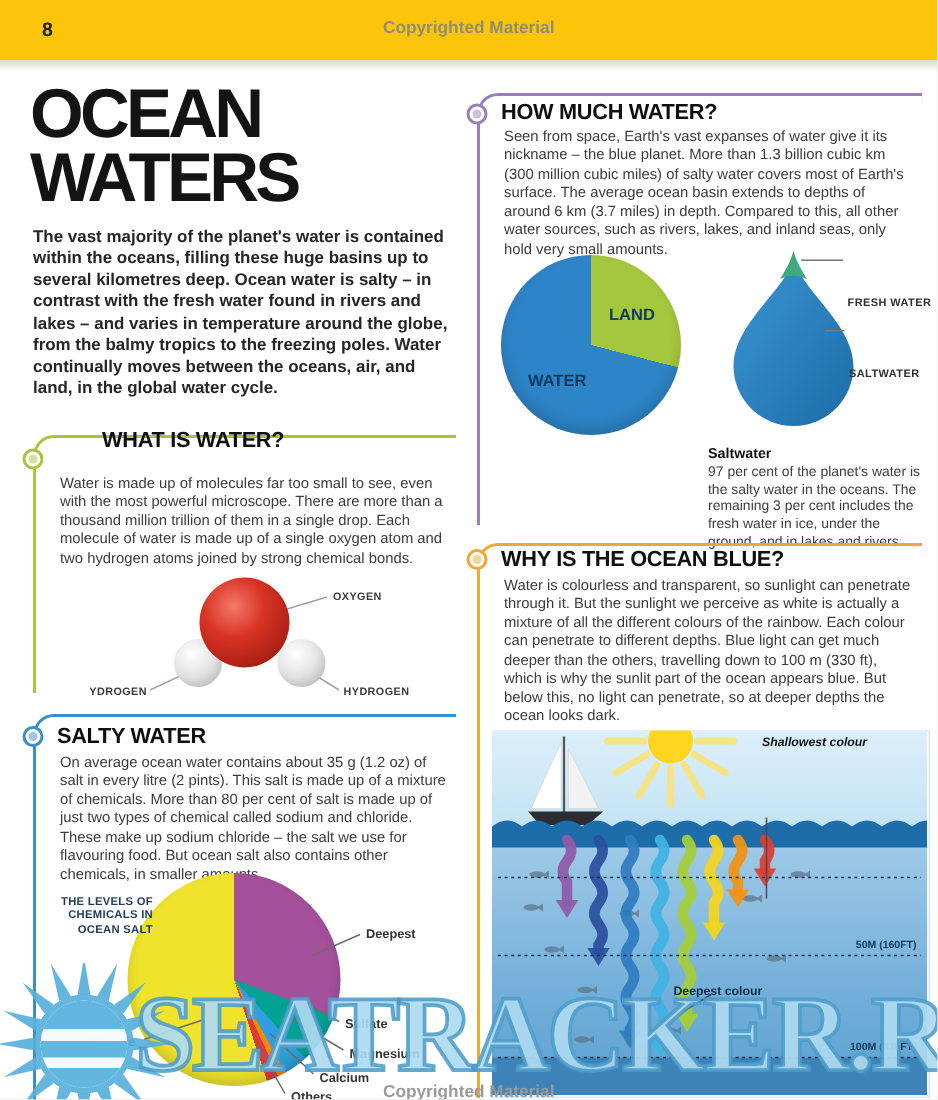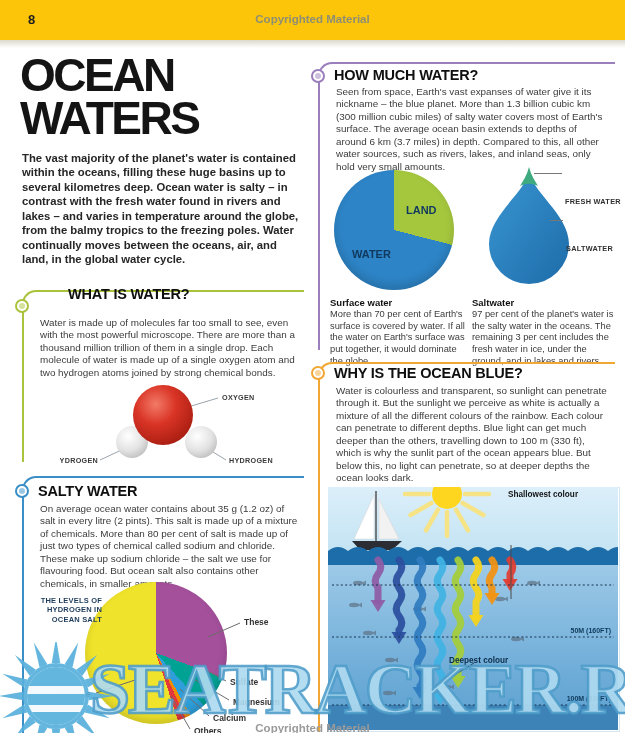--- a/index.html
+++ b/index.html
@@ -120,30 +120,30 @@
   </svg>
 
   <div class="secbox c-blue" style="left:22px;top:476px;width:280px;height:257px;"></div>
   <div class="ring c-blue" style="left:15px;top:484px;">
       <i></i>
     </div>
   <div class="sec-title" style="left:38px;top:483px;">SALTY WATER</div>
   <div class="sec-body" style="left:40px;top:503px;width:262px;">On average ocean water contains about 35 g (1.2 oz) of salt in every litre (2 pints). This salt is made up of a mixture of chemicals. More than 80 per cent of salt is made up of just two types of chemical called sodium and chloride. These make up sodium chloride – the salt we use for flavouring food. But ocean salt also contains other chemicals, in smaller amounts.</div>
 
   <div class="pie" style="left: 85px; top: 582px; width: 142px; height: 142px; background: conic-gradient(rgb(164, 80, 155) 0deg, rgb(164, 80, 155) 110.16deg, rgb(0, 162, 148) 110.16deg, rgb(0, 162, 148) 137.88deg, rgb(46, 159, 218) 137.88deg, rgb(46, 159, 218) 151.2deg, rgb(240, 140, 0) 151.2deg, rgb(240, 140, 0) 155.52deg, rgb(226, 56, 60) 155.52deg, rgb(226, 56, 60) 162deg, rgb(239, 227, 43) 162deg, rgb(239, 227, 43) 360deg);"></div>
-  <div class="pie-caption" style="left:36px;top:596px;width:66px;">THE LEVELS OF HYDROGEN IN OCEAN SALT</div>
+  <div class="pie-caption" style="left:36px;top:596px;width:66px;">THE LEVELS OF CHEMICALS IN OCEAN SALT</div>
   <svg style="position:absolute;left:40px;top:580px;" width="250" height="153" viewBox="0 0 250 153">
     <line x1="168" y1="57" x2="200" y2="43" stroke="#6c6c6c" stroke-width="1"></line>
     <line x1="162" y1="88" x2="186" y2="101" stroke="#6c6c6c" stroke-width="1"></line>
     <line x1="152" y1="98" x2="189" y2="120" stroke="#6c6c6c" stroke-width="1"></line>
     <line x1="140" y1="109" x2="169" y2="136" stroke="#6c6c6c" stroke-width="1"></line>
     <line x1="131" y1="116" x2="150" y2="149" stroke="#6c6c6c" stroke-width="1"></line>
     <line x1="95" y1="100" x2="56" y2="113" stroke="#6c6c6c" stroke-width="1"></line>
   </svg>
-  <div class="callout" style="left:244px;top:617px;">These</div>
+  <div class="callout" style="left:244px;top:617px;">Deepest</div>
   <div class="callout" style="left:230px;top:677px;">Sulfate</div>
   <div class="callout" style="left:233px;top:697px;">Magnesium</div>
   <div class="callout" style="left:213px;top:713px;">Calcium</div>
   <div class="callout" style="left:194px;top:726px;">Others</div>
   <div class="callout" style="left:56px;top:689px;">Chloride</div>
 
   <div class="secbox c-purple" style="left:318px;top:62px;width:295px;height:286px;"></div>
   <div class="ring c-purple" style="left:311px;top:69px;">
       <i></i>
     </div>
@@ -162,24 +162,20 @@
       </linearGradient>
     </defs>
     <path d="M48 3 C48 24 8 48 8 78 A40 40 0 0 0 88 78 C88 48 48 24 48 3 Z" fill="url(#dropG)"></path>
     <path d="M48 1 C50 9 54 15 57 20 C51 17 45 17 39 20 C42 15 46 9 48 1 Z" fill="#3fa97f"></path>
   </svg>
   <div class="lead" style="left:534px;top:173px;width:28px;"></div>
   <div class="drop-label" style="left:565px;top:169px;">FRESH WATER</div>
   <div class="lead" style="left:550px;top:220px;width:13px;"></div>
   <div class="drop-label" style="left:566px;top:216px;">SALTWATER</div>
 
-  <div class="cap-block" style="left:330px;top:297px;width:136px;">
-    <b>Surface water</b>
-    <span>More than 70 per cent of Earth's surface is covered by water. If all the water on Earth's surface was put together, it would dominate the globe.</span>
-  </div>
   <div class="cap-block" style="left:472px;top:297px;width:143px;">
     <b>Saltwater</b>
     <span>97 per cent of the planet's water is the salty water in the oceans. The remaining 3 per cent includes the fresh water in ice, under the ground, and in lakes and rivers.</span>
   </div>
 
   <div class="secbox c-orange" style="left:318px;top:362px;width:295px;height:368px;"></div>
   <div class="ring c-orange" style="left:311px;top:366px;">
       <i></i>
     </div>
   <div class="sec-title" style="left:334px;top:365px;">WHY IS THE OCEAN BLUE?</div>
@@ -265,21 +261,21 @@
         <path d="M 182 73 Q 187.5 80 182 87 L 182 93" stroke="#e23c32" stroke-width="7" fill="none" stroke-linecap="round" opacity="0.93"></path>
         <polygon points="174.5,92 189.5,92 182,104" fill="#e23c32" opacity="0.93"></polygon>
       </g>
     <line x1="4" y1="98" x2="286" y2="98" stroke="#16324f" stroke-width="1.1" stroke-dasharray="2 2.4"></line>
     <line x1="4" y1="150" x2="286" y2="150" stroke="#16324f" stroke-width="1.1" stroke-dasharray="2 2.4"></line>
     <line x1="4" y1="218" x2="286" y2="218" stroke="#16324f" stroke-width="1.1" stroke-dasharray="2 2.4"></line>
     <line x1="183" y1="58" x2="183" y2="112" stroke="#4a4a4a" stroke-width="1"></line>
     <line x1="102" y1="203" x2="146" y2="176" stroke="#2c4a63" stroke-width="1"></line>
   </svg>
 
-  <div class="anno" style="left:508px;top:490px;width:106px;">
+  <div class="anno" style="left:508px;top:490px;width:106px;font-style:italic;">
     <b>Shallowest colour</b>
   </div>
   <div class="anno deep" style="left:449px;top:656px;width:96px;">
     <b>Deepest colour</b>
   </div>
   <div class="depth" style="left:531px;top:627px;">50M (160FT)</div>
   <div class="depth" style="left:531px;top:695px;">100M (330FT)</div>
 
   <div class="copy-bottom">Copyrighted Material</div>
 

